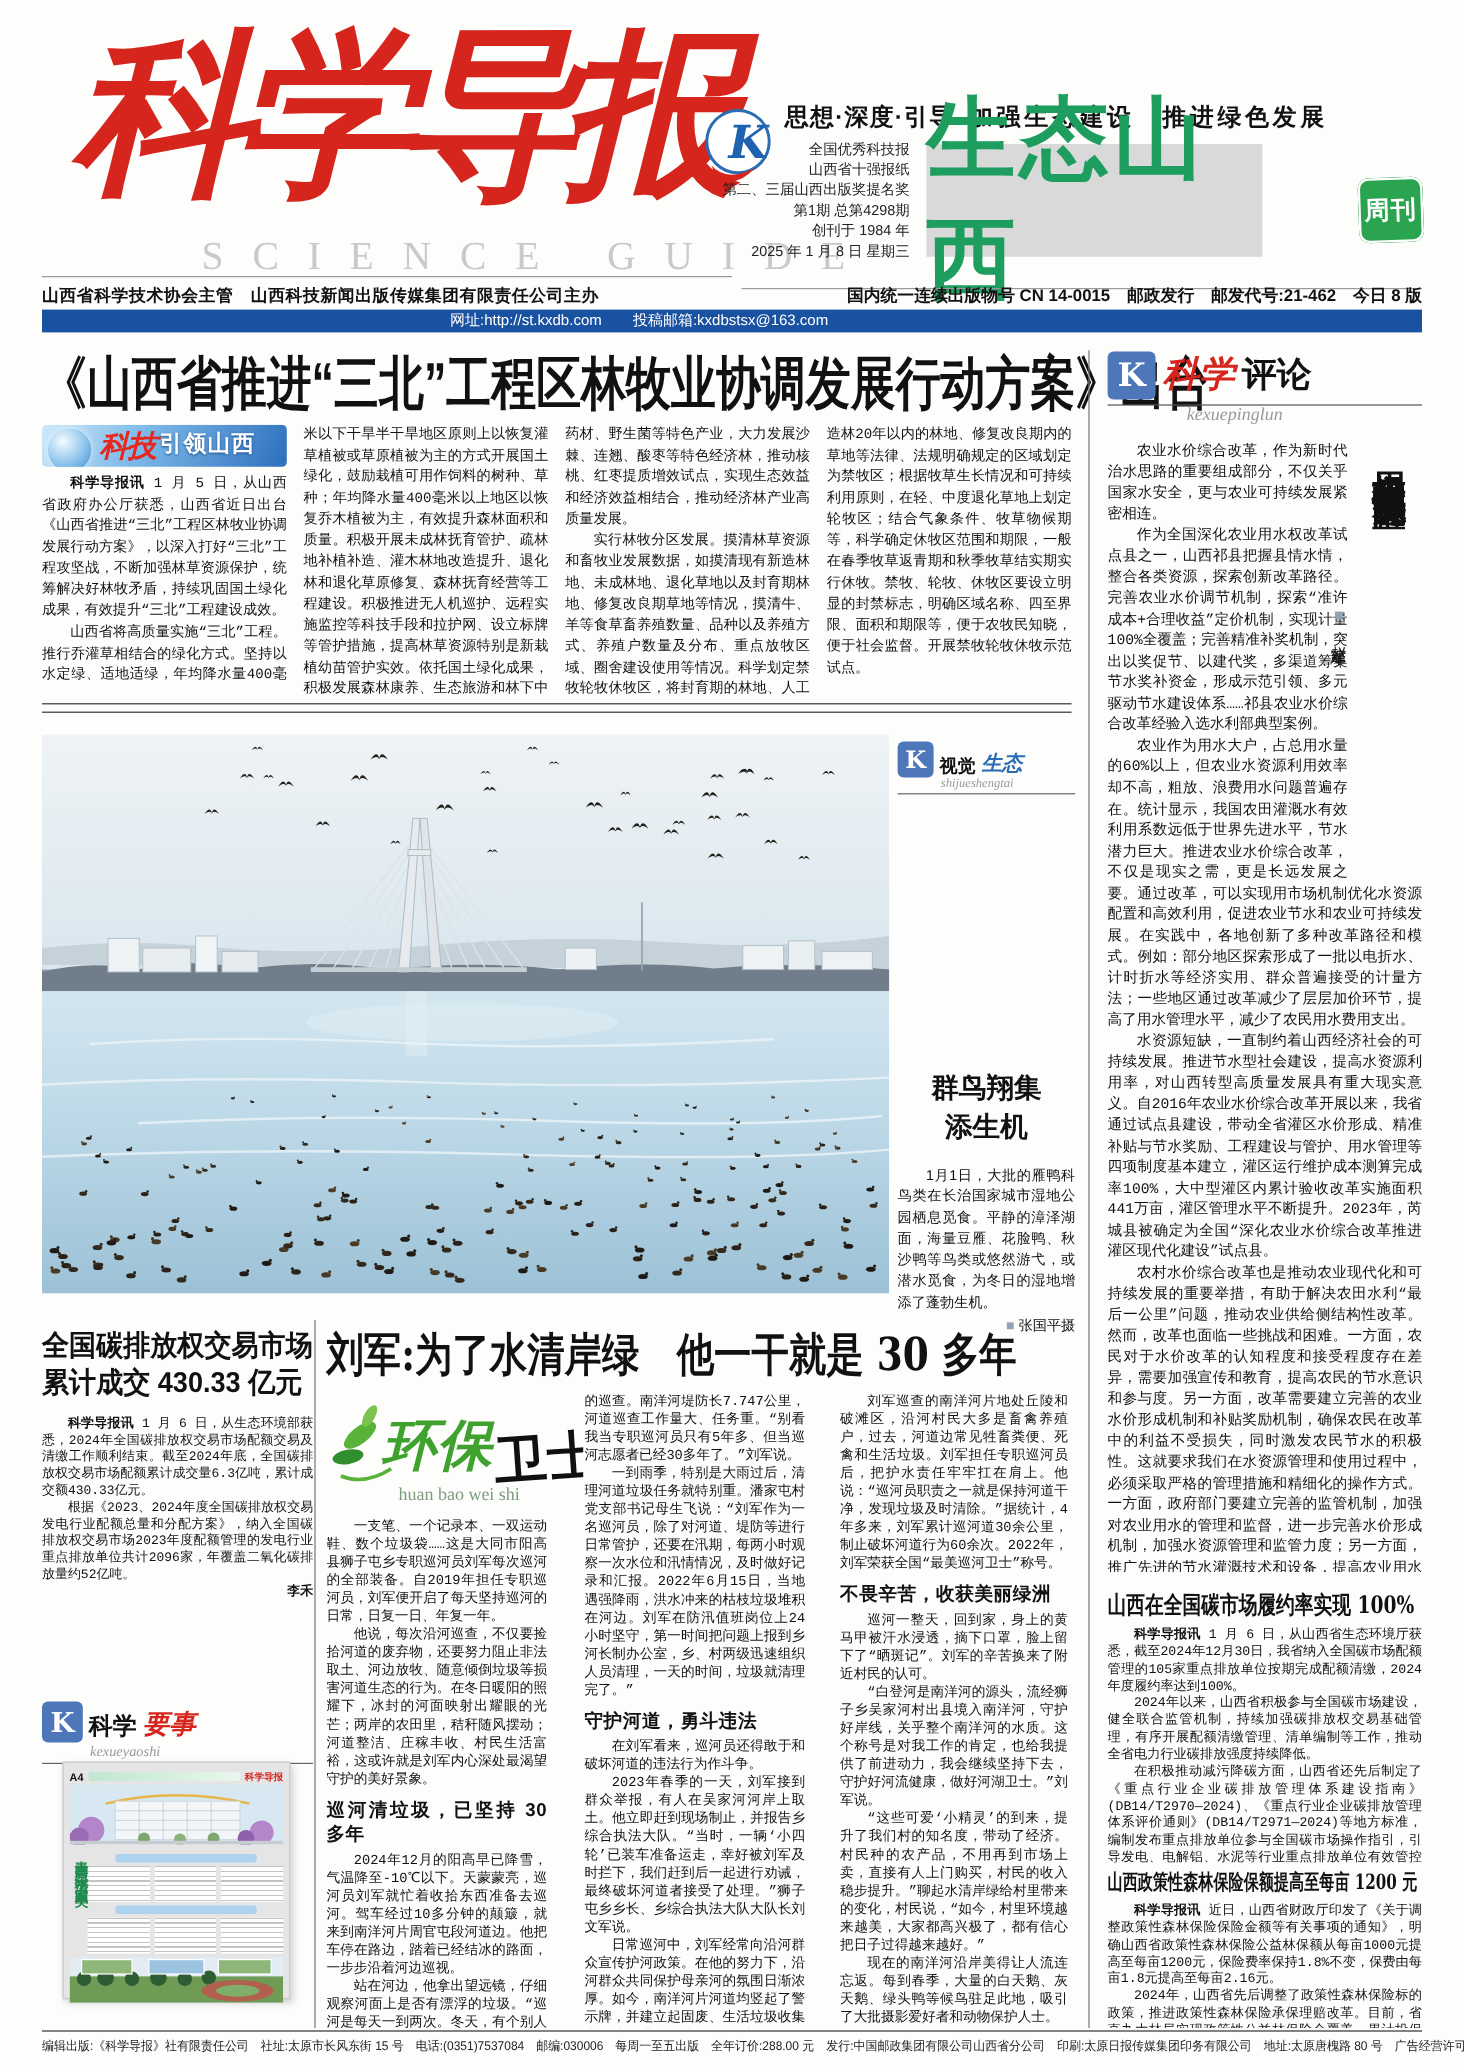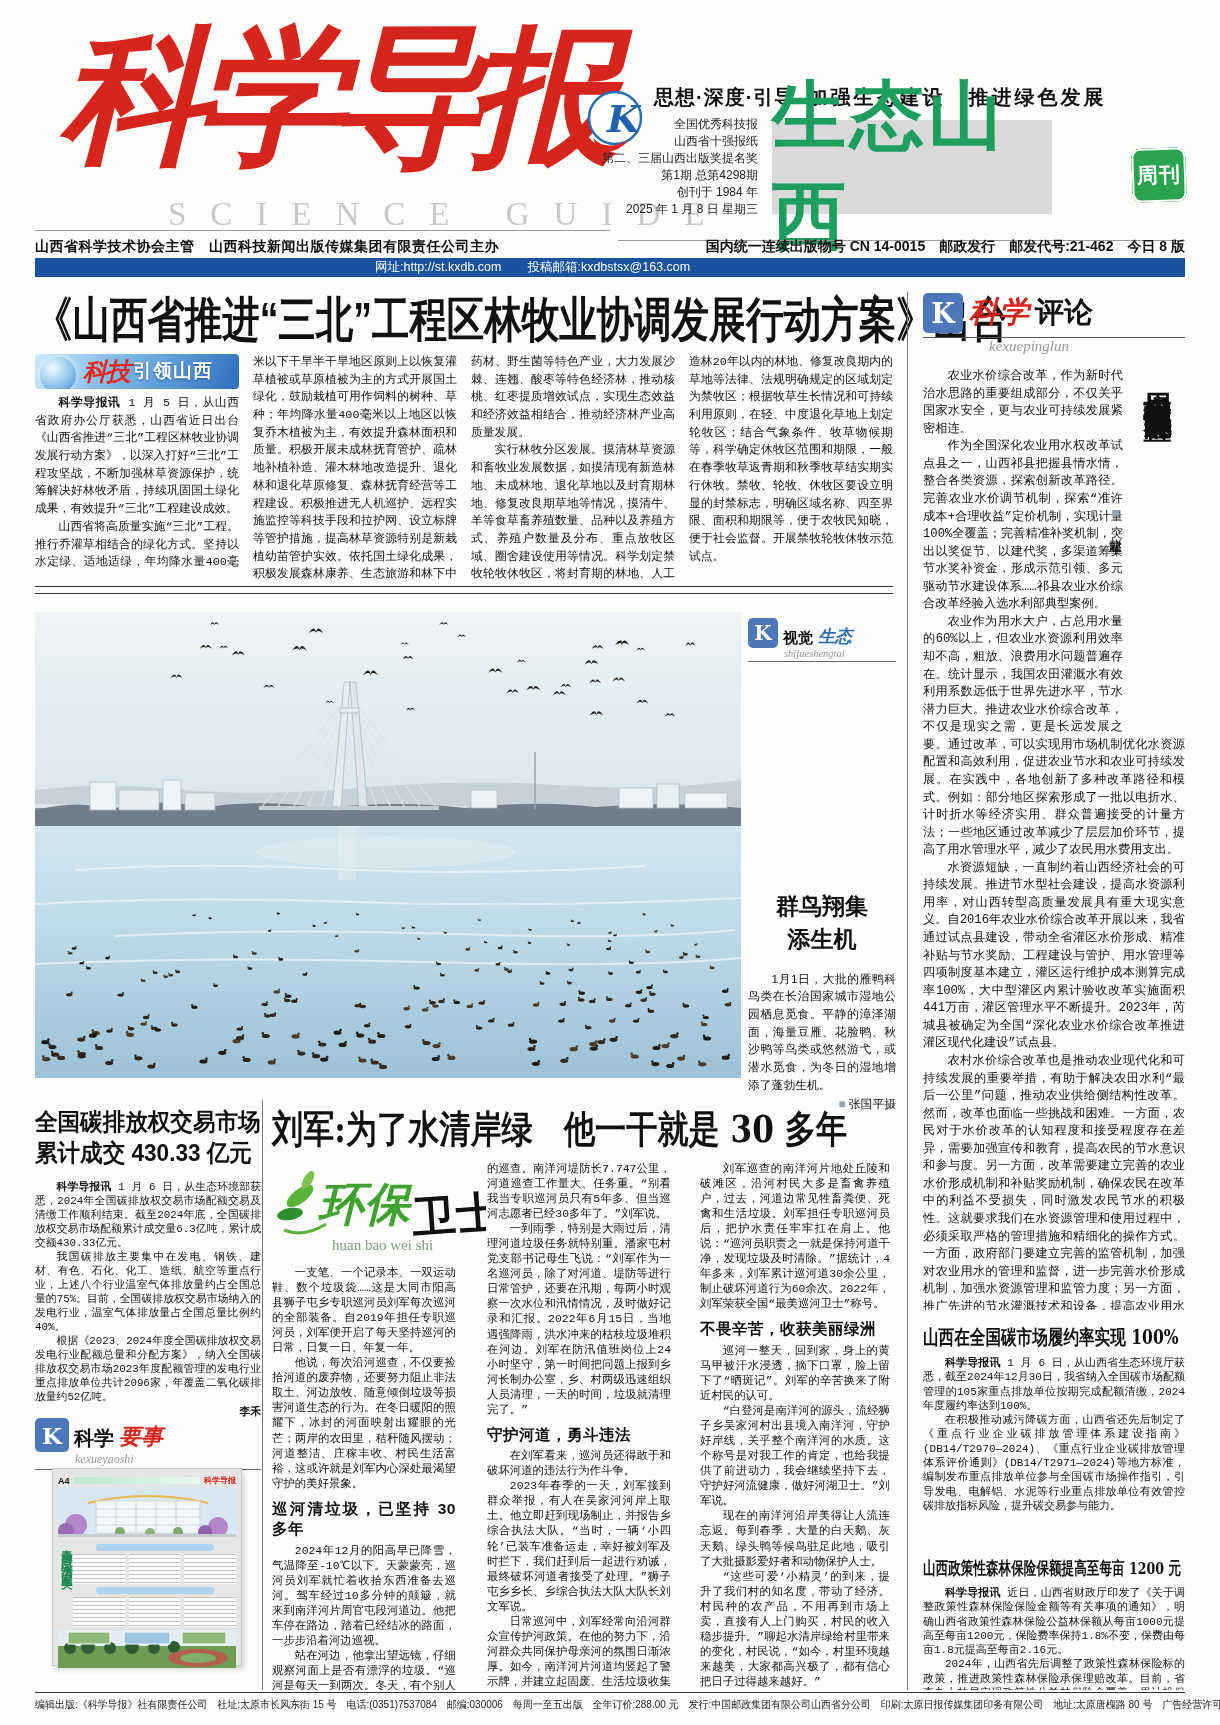--- a/index.html
+++ b/index.html
@@ -1024,21 +1024,20 @@
   </div>
 
   <div class="abs vline" style="left:262px;top:1100px;height:590px;"></div>
 
   <div class="abs cb-headline">
     <div>全国碳排放权交易市场</div>
     <div>累计成交 430.33 亿元</div>
   </div>
   <div class="abs cb-body colflow">
       <p><b>科学导报讯</b> 1 月 6 日，从生态环境部获悉，2024年全国碳排放权交易市场配额交易及清缴工作顺利结束。截至2024年底，全国碳排放权交易市场配额累计成交量6.3亿吨，累计成交额430.33亿元。</p>
-      <p>我国碳排放主要集中在发电、钢铁、建材、有色、石化、化工、造纸、航空等重点行业，上述八个行业温室气体排放量约占全国总量的75%。目前，全国碳排放权交易市场纳入的发电行业，温室气体排放量占全国总量比例约40%。</p>
       <p>根据《2023、2024年度全国碳排放权交易发电行业配额总量和分配方案》，纳入全国碳排放权交易市场2023年度配额管理的发电行业重点排放单位共计2096家，年覆盖二氧化碳排放量约52亿吨。</p>
       <p class="byline">李禾</p>
     </div>
 
   <div class="abs yaoshi-logo">
     <div class="minilogo">
       <div class="row">
         <span class="klogo" style="width:34px;height:34px;font-size:23px;">K</span>
         <span style="font-size:20px;font-weight:900;">科学</span>
         <span class="cn-red" style="font-size:22px;">要事</span>
@@ -1140,27 +1139,28 @@
       <h4 class="sub">守护河道，勇斗违法</h4>
       <p>在刘军看来，巡河员还得敢于和破坏河道的违法行为作斗争。</p>
       <p>2023年春季的一天，刘军接到群众举报，有人在吴家河河岸上取土。他立即赶到现场制止，并报告乡综合执法大队。“当时，一辆‘小四轮’已装车准备运走，幸好被刘军及时拦下，我们赶到后一起进行劝诫，最终破坏河道者接受了处理。”狮子屯乡乡长、乡综合执法大队大队长刘文军说。</p>
       <p>日常巡河中，刘军经常向沿河群众宣传护河政策。在他的努力下，沿河群众共同保护母亲河的氛围日渐浓厚。如今，南洋河片河道均竖起了警示牌，并建立起固废、生活垃圾收集点，由专业公司定期收集处理。“现在，河道旁垃圾、杂草都少了，河水越来越清了。”狮子屯乡吴家河村村民卫启说。</p>
     </div>
   <div class="abs lj-col lj-c3 colflow">
       <p>刘军巡查的南洋河片地处丘陵和破滩区，沿河村民大多是畜禽养殖户，过去，河道边常见牲畜粪便、死禽和生活垃圾。刘军担任专职巡河员后，把护水责任牢牢扛在肩上。他说：“巡河员职责之一就是保持河道干净，发现垃圾及时清除。”据统计，4年多来，刘军累计巡河道30余公里，制止破坏河道行为60余次。2022年，刘军荣获全国“最美巡河卫士”称号。</p>
       <h4 class="sub">不畏辛苦，收获美丽绿洲</h4>
       <p>巡河一整天，回到家，身上的黄马甲被汗水浸透，摘下口罩，脸上留下了“晒斑记”。刘军的辛苦换来了附近村民的认可。</p>
       <p>“白登河是南洋河的源头，流经狮子乡吴家河村出县境入南洋河，守护好岸线，关乎整个南洋河的水质。这个称号是对我工作的肯定，也给我提供了前进动力，我会继续坚持下去，守护好河流健康，做好河湖卫士。”刘军说。</p>
+      <p>“这些可爱‘小精灵’的到来，提升了我们村的知名度，带动了经济。村民种的农产品，不用再到市场上卖，直接有人上门购买，村民的收入稳步提升。”聊起水清岸绿给村里带来的变化，村民说，“如今，村里环境越来越美，大家都高兴极了，都有信心把日子过得越来越好。”</p>
       <p>现在的南洋河沿岸美得让人流连忘返。每到春季，大量的白天鹅、灰天鹅、绿头鸭等候鸟驻足此地，吸引了大批摄影爱好者和动物保护人士。</p>
-      <p>“这些可爱‘小精灵’的到来，提升了我们村的知名度，带动了经济。村民种的农产品，不用再到市场上卖，直接有人上门购买，村民的收入稳步提升。”聊起水清岸绿给村里带来的变化，村民说，“如今，村里环境越来越美，大家都高兴极了，都有信心把日子过得越来越好。”</p>
     </div>
 
   <div class="abs r1-headline">山西在全国碳市场履约率实现 100%</div>
   <div class="abs r1-body colflow">
       <p><b>科学导报讯</b> 1 月 6 日，从山西省生态环境厅获悉，截至2024年12月30日，我省纳入全国碳市场配额管理的105家重点排放单位按期完成配额清缴，2024年度履约率达到100%。</p>
+      <p>2024年以来，山西省积极参与全国碳市场建设，健全联合监管机制，持续加强碳排放权交易基础管理，有序开展配额清缴管理、清单编制等工作，推动全省电力行业碳排放强度持续降低。</p>
       <p>在积极推动减污降碳方面，山西省还先后制定了《重点行业企业碳排放管理体系建设指南》(DB14/T2970—2024)、《重点行业企业碳排放管理体系评价通则》(DB14/T2971—2024)等地方标准，编制发布重点排放单位参与全国碳市场操作指引，引导发电、电解铝、水泥等行业重点排放单位有效管控碳排放指标风险，提升碳交易参与能力。</p>
     </div>
 
   <div class="abs r2-headline">山西政策性森林保险保额提高至每亩 1200 元</div>
   <div class="abs r2-body colflow">
       <p><b>科学导报讯</b> 近日，山西省财政厅印发了《关于调整政策性森林保险保险金额等有关事项的通知》，明确山西省政策性森林保险公益林保额从每亩1000元提高至每亩1200元，保险费率保持1.8%不变，保费由每亩1.8元提高至每亩2.16元。</p>
       <p>2024年，山西省先后调整了政策性森林保险标的政策，推进政策性森林保险承保理赔改革。目前，省直九大林局实现政策性公益林保险全覆盖，累计投保森林307.27万亩。2025年将为全省森林多增加250亿元风险保障，全省森林保险风险保障总额将达900亿元。</p>
     </div>
 
   <div class="abs footer-rule"></div>

